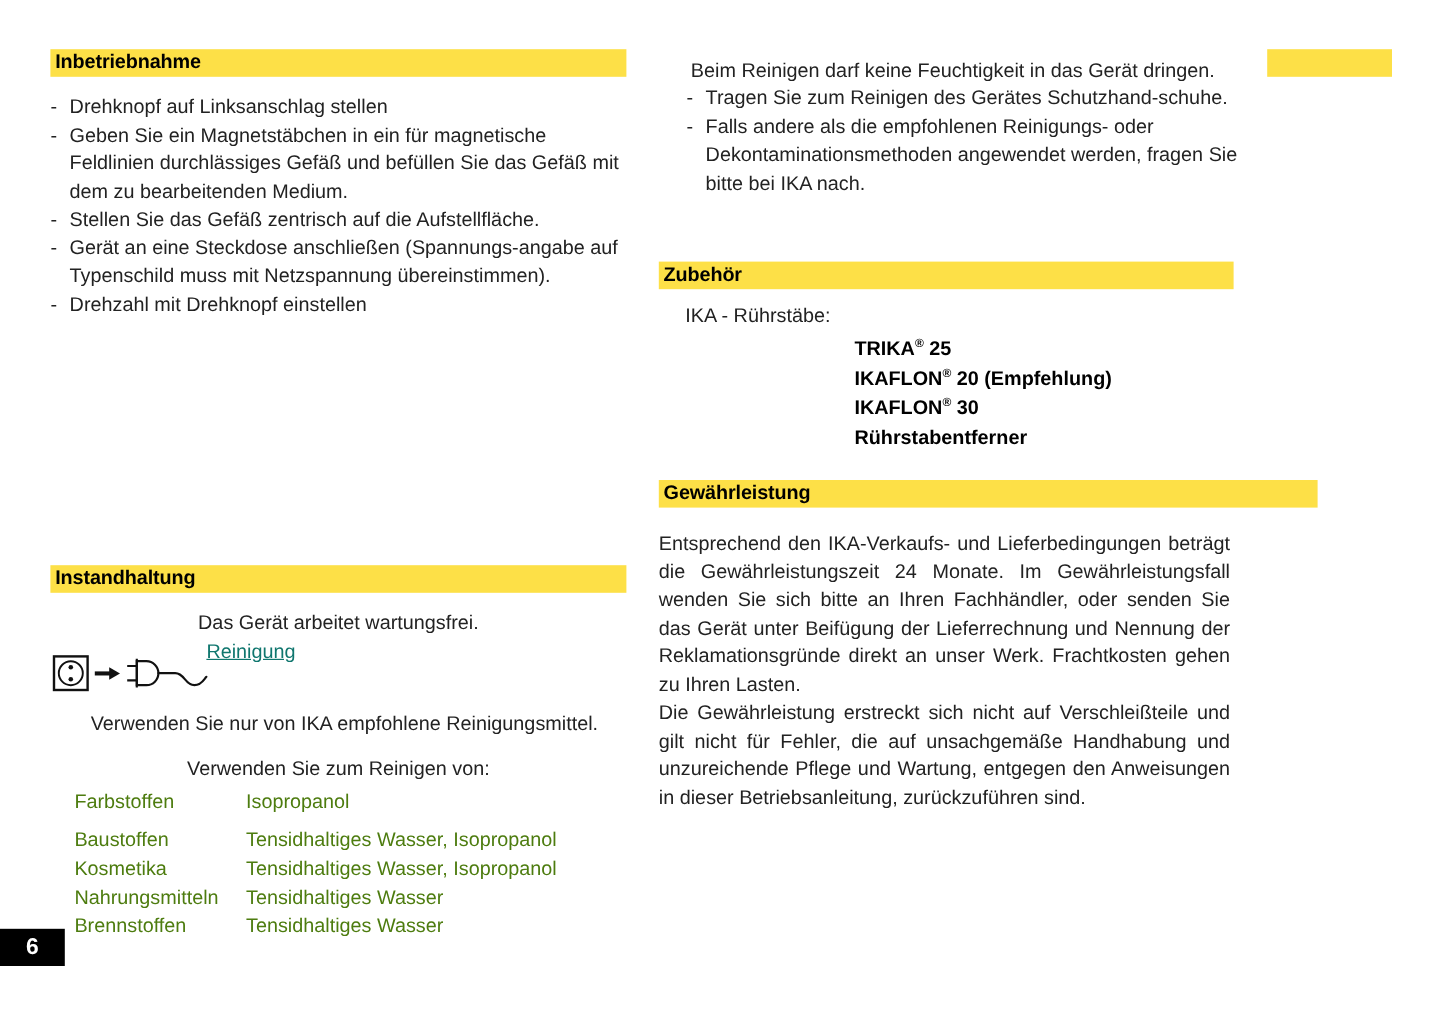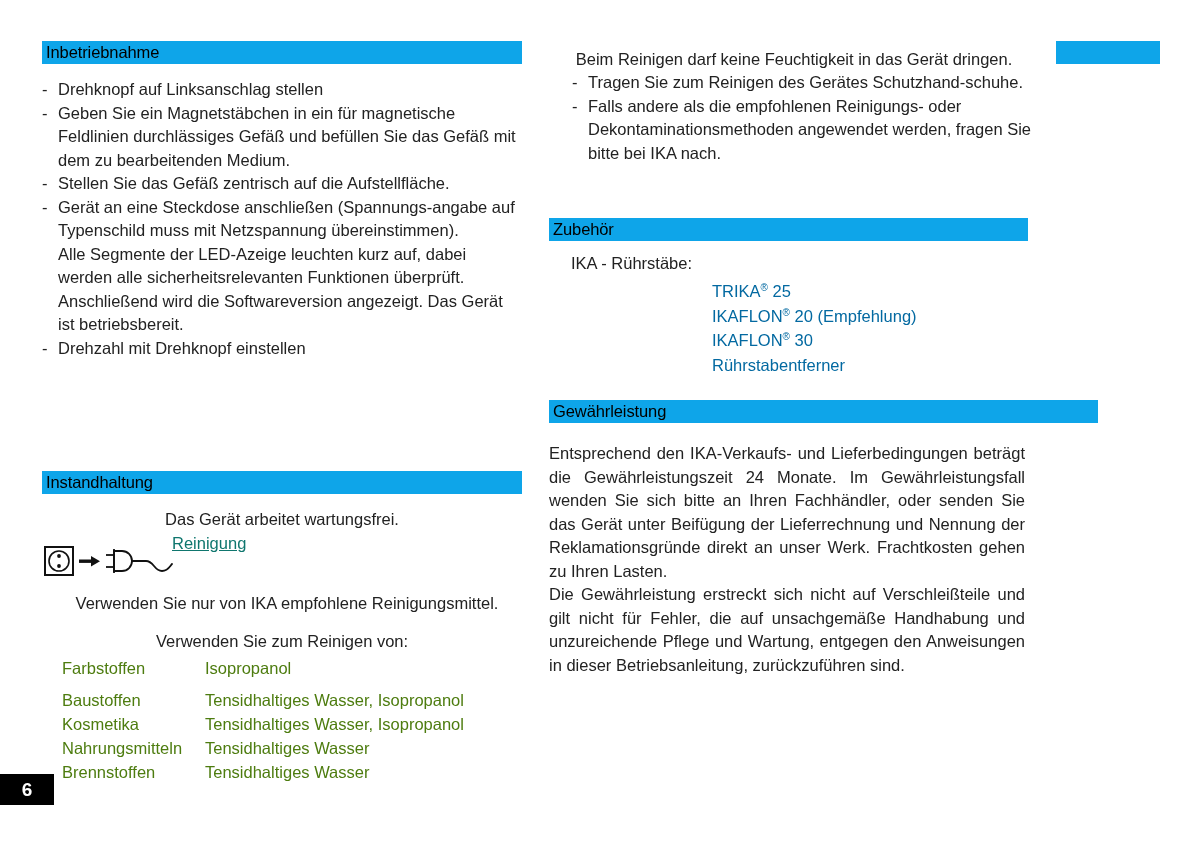--- a/index.html
+++ b/index.html
@@ -16,25 +16,25 @@
     overflow: hidden;
   }
 
   .page {
     position: absolute;
     inset: 0;
   }
 
   
   .section-bar {
-    background: #0ea5e9;
+    background: #fde047;
     height: 23px;
     line-height: 23px;
     font-size: 16.5px;
-    font-weight: normal;
+    font-weight: bold;
     color: #000000;
     padding-left: 4px;
     box-sizing: border-box;
     letter-spacing: -0.1px;
   }
   .section-bar.empty { height: 23px; }
 
   
   .para {
     font-size: 16.5px;
@@ -93,21 +93,22 @@
     margin-left: 22px;
     color: #222;
   }
   .acc-list {
     list-style: none;
     margin: 0;
     padding: 0;
     margin-left: 163px;
     font-size: 16.5px;
     line-height: 24.5px;
-    color: #0369a1;
+    color: #000000;
+    font-weight: bold;
   }
   .acc-list sup {
     font-size: 10px;
     vertical-align: super;
     line-height: 0;
   }
 
   
   .picto-row {
     position: relative;
@@ -158,21 +159,20 @@
       <span class="dash">-</span>
       <span>Geben Sie ein Magnetstäbchen in ein für magnetische Feldlinien durchlässiges Gefäß und befüllen Sie das Gefäß mit dem zu bearbeitenden Medium.</span>
     </li>
     <li>
       <span class="dash">-</span>
       <span>Stellen Sie das Gefäß zentrisch auf die Aufstellfläche.</span>
     </li>
     <li>
       <span class="dash">-</span>
       <span>Gerät an eine Steckdose anschließen (Spannungs-angabe auf Typenschild muss mit Netzspannung übereinstimmen).</span>
-      <span class="cont">Alle Segmente der LED-Azeige leuchten kurz auf, dabei werden alle sicherheitsrelevanten Funktionen überprüft. Anschließend wird die Softwareversion angezeigt. Das Gerät ist betriebsbereit.</span>
     </li>
     <li>
       <span class="dash">-</span>
       <span>Drehzahl mit Drehknopf einstellen</span>
     </li>
   </ul>
 
 
   <div class="abs section-bar" style="left:42px; top:471px; width:480px;">Instandhaltung</div>
 

